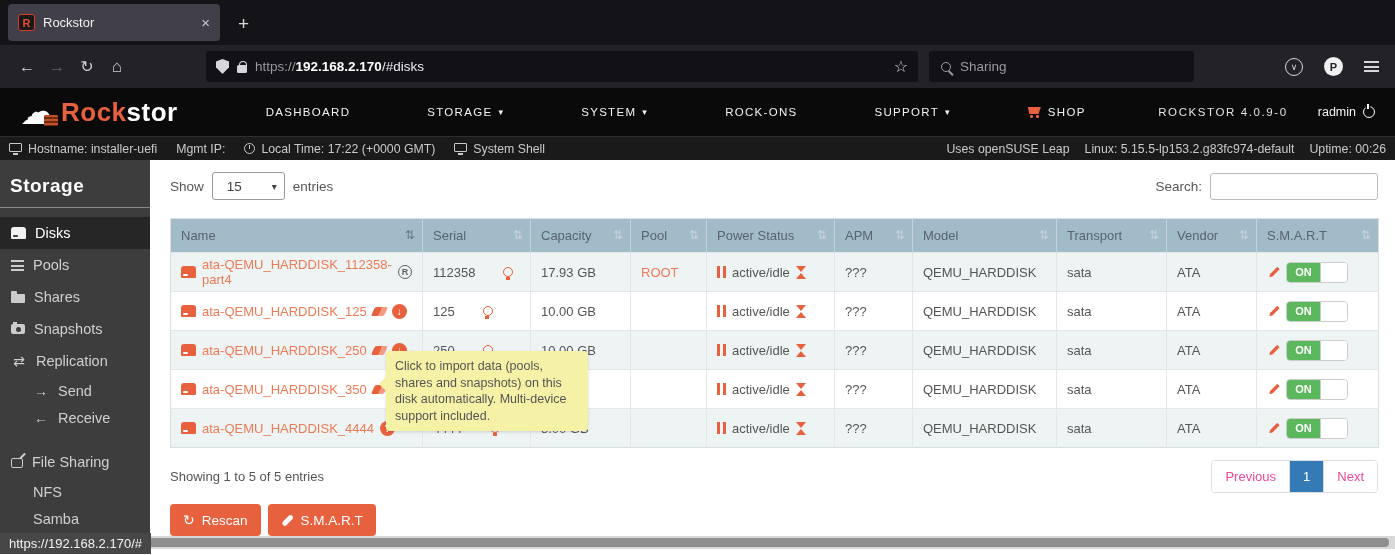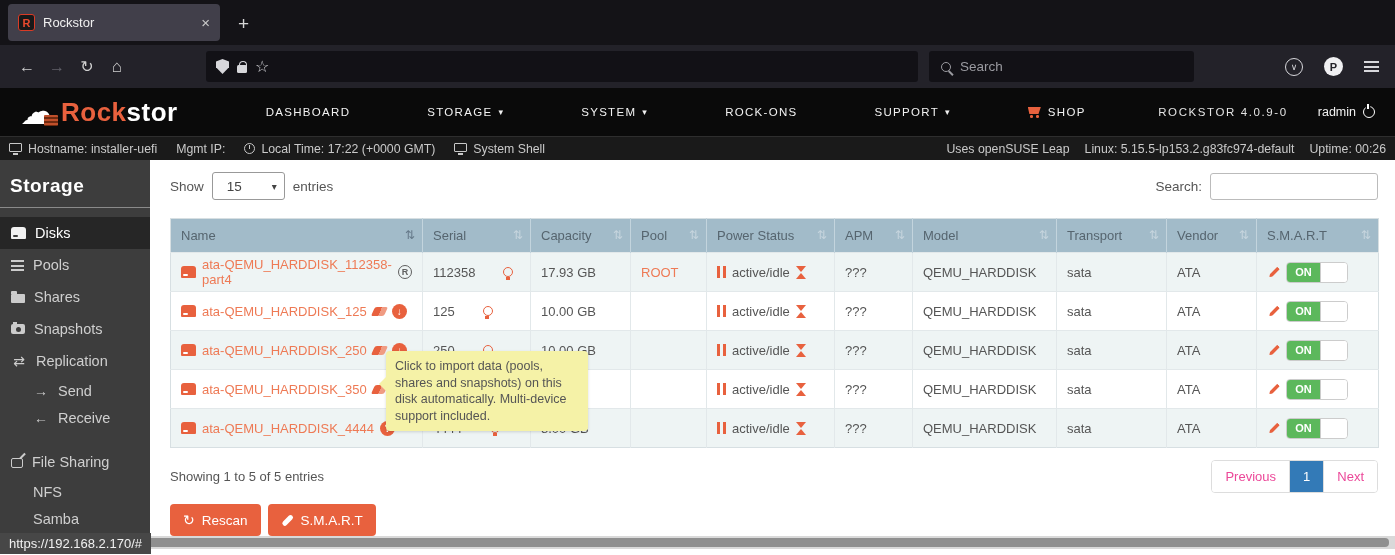--- a/index.html
+++ b/index.html
@@ -189,25 +189,26 @@
   </div>
 
   <div class="toolbar">
     <span class="navbtn" style="margin-left:12px">←</span>
     <span class="navbtn disabled">→</span>
     <span class="navbtn">↻</span>
     <span class="navbtn home">⌂</span>
     <div class="urlbar">
       <span class="i-shield"></span>
       <span class="i-lock"></span>
+      <span class="url-text"><span class="url-proto">https://</span><span class="url-host">192.168.2.170</span><span class="url-path">/#disks</span></span>
       <span class="star">☆</span>
     </div>
     <div class="searchbox">
       <span class="i-magnifier"></span>
-      <span class="search-ph">Search</span>
+      <span class="search-ph">Sharing</span>
     </div>
     <div class="chrome-right">
       <span class="i-pocket">∨</span>
       <span class="profile-badge">P</span>
       <span class="i-burger"></span>
     </div>
   </div>
 
   <div class="appheader">
     <div class="logo">

